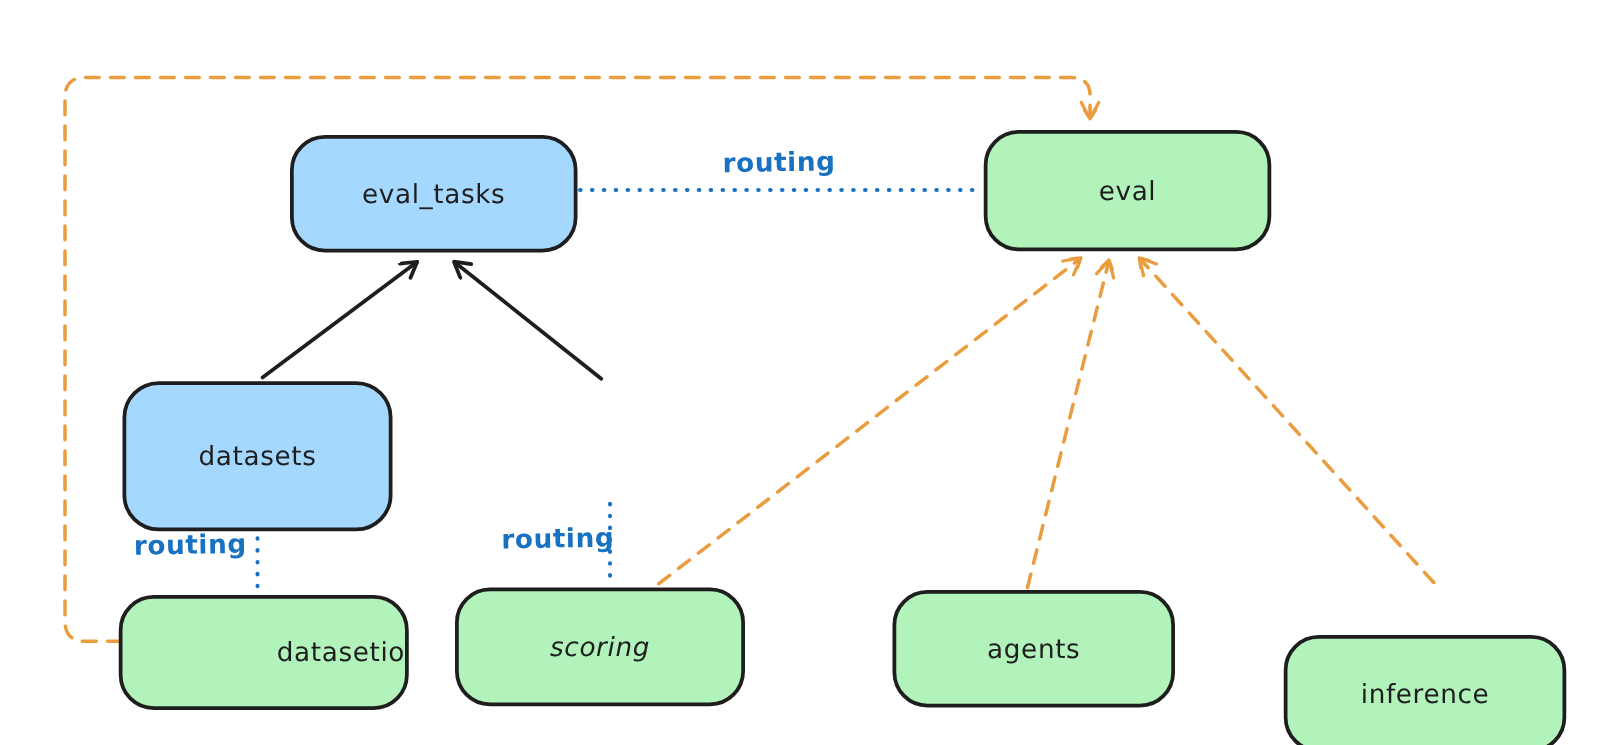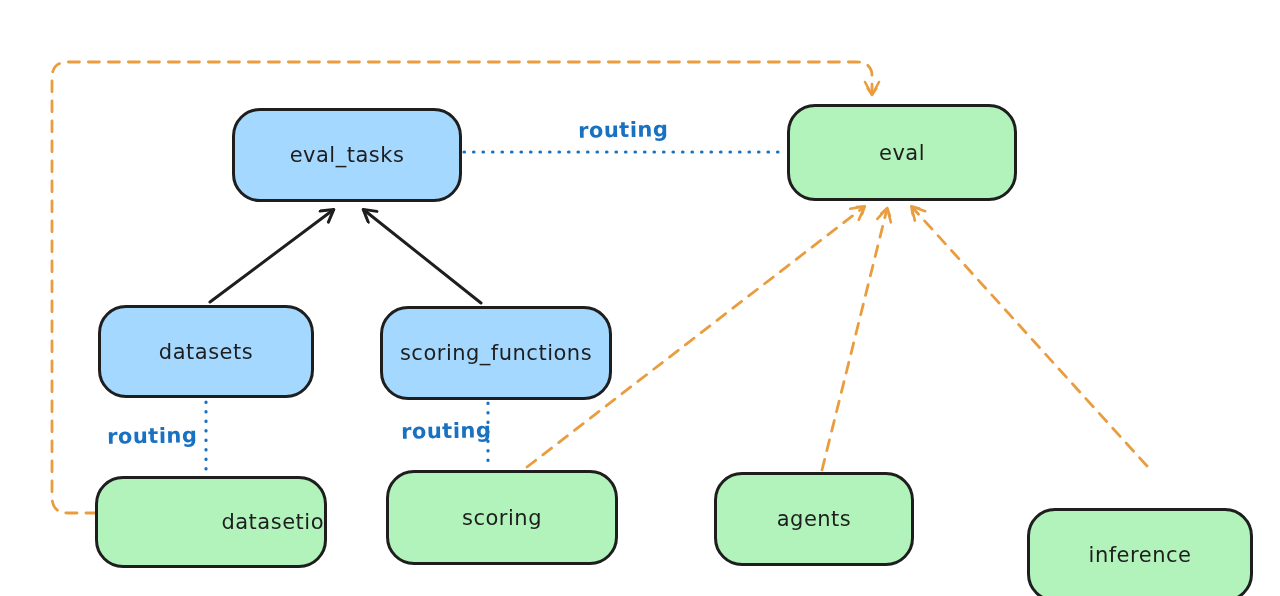--- a/index.html
+++ b/index.html
@@ -69,37 +69,34 @@
 
     <path d="M97 513 L68 513 Q52 513 52 497 L52 78 Q52 62 68 62 L856 62 Q872 62 872 76 L872 94" fill="none" stroke="#e99d3f" stroke-width="2.8" stroke-linecap="round" stroke-dasharray="11 9" marker-end="url(#arrow-orange)"></path>
     <path d="M527 467 L864 207" fill="none" stroke="#e99d3f" stroke-width="2.8" stroke-linecap="round" stroke-dasharray="11 9" marker-end="url(#arrow-orange)"></path>
     <path d="M822 470 L887 209" fill="none" stroke="#e99d3f" stroke-width="2.8" stroke-linecap="round" stroke-dasharray="11 9" marker-end="url(#arrow-orange)"></path>
     <path d="M1147 466 L912 207" fill="none" stroke="#e99d3f" stroke-width="2.8" stroke-linecap="round" stroke-dasharray="11 9" marker-end="url(#arrow-orange)"></path>
   </svg>
 
   <div class="node registry" style="left:232px; top:108px; width:230px; height:94px;">
     <span>eval_tasks</span>
   </div>
-  <div class="node registry" style="left:98px; top:305px; width:216px; height:93px;">
+  <div class="node registry" style="left:98px; top:305px; width:216px; height:120px;border-radius:29px;">
     <span>datasets</span>
-  </div>
-  <div class="node registry" style="left:380px; top:306px; width:232px; height:94px;">
-    <span>scoring_functions</span>
   </div>
 
   <div class="node provider" style="left:787px; top:104px; width:230px; height:97px;">
     <span>eval</span>
   </div>
   <div class="node provider" style="left:95px; top:476px; width:232px; height:92px;justify-content:flex-end;">
     <span>datasetio</span>
   </div>
-  <div class="node provider" style="left:386px; top:470px; width:232px; height:95px;">
+  <div class="node provider" style="left:364px; top:470px; width:232px; height:95px;font-style:italic;">
     <span>scoring</span>
   </div>
-  <div class="node provider" style="left:714px; top:472px; width:200px; height:94px;">
+  <div class="node provider" style="left:714px; top:472px; width:226px; height:94px;">
     <span>agents</span>
   </div>
   <div class="node provider" style="left:1027px; top:468px; width:226px; height:94px;margin-top:40px;">
     <span>inference</span>
   </div>
 
   <div class="routing-label" style="left:578px; top:118px;">routing</div>
   <div class="routing-label" style="left:107px; top:424px;">routing</div>
   <div class="routing-label" style="left:401px; top:419px;">routing</div>
 

